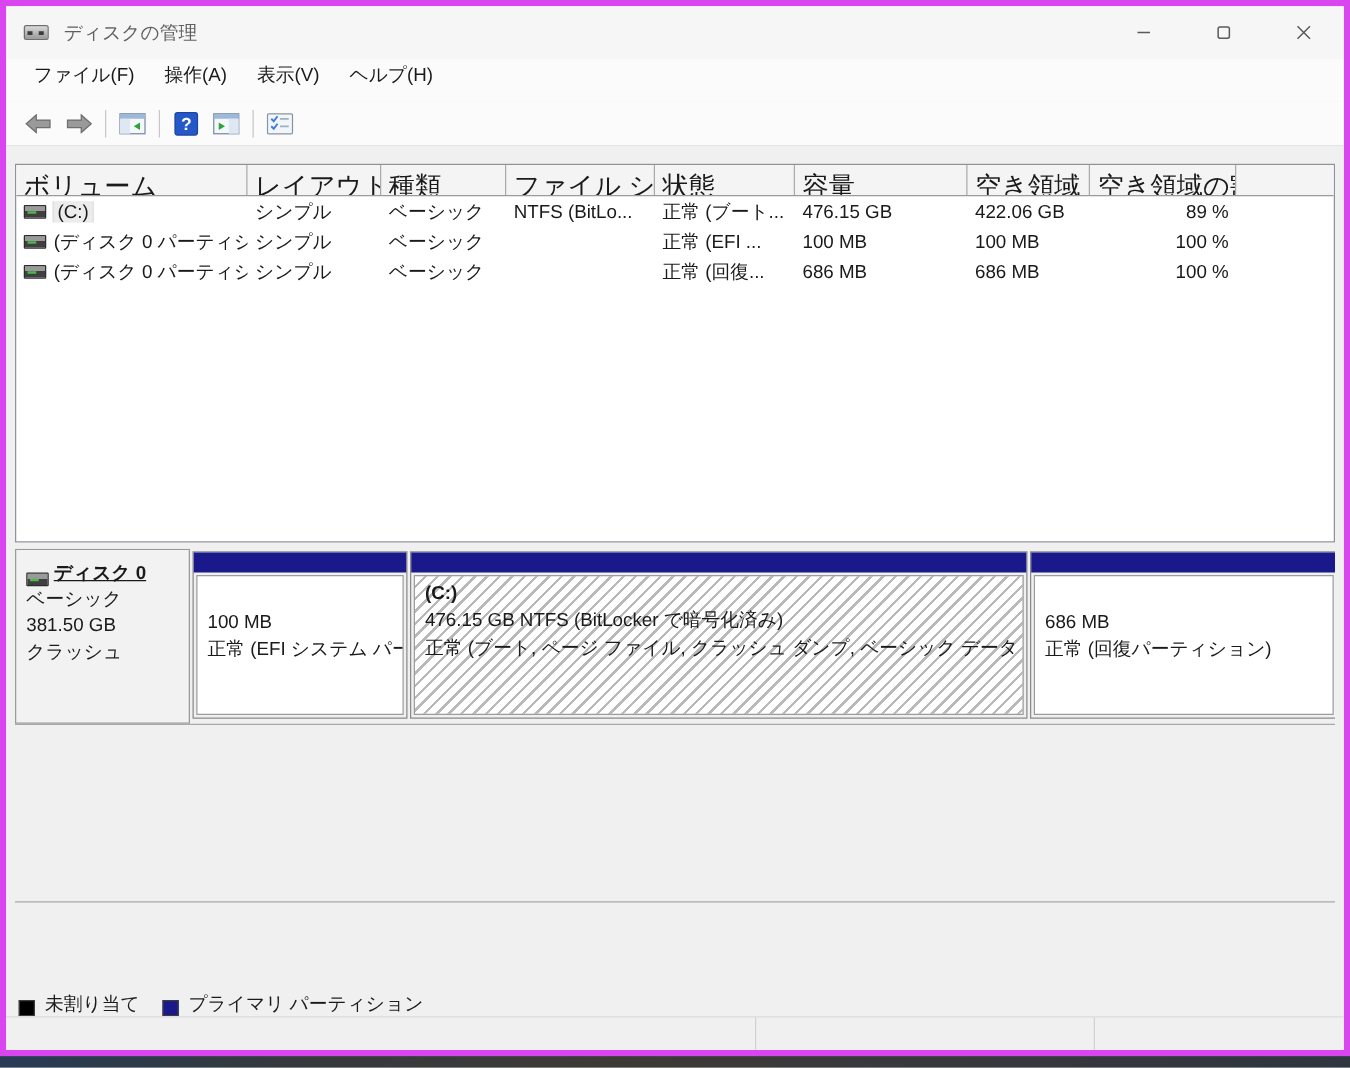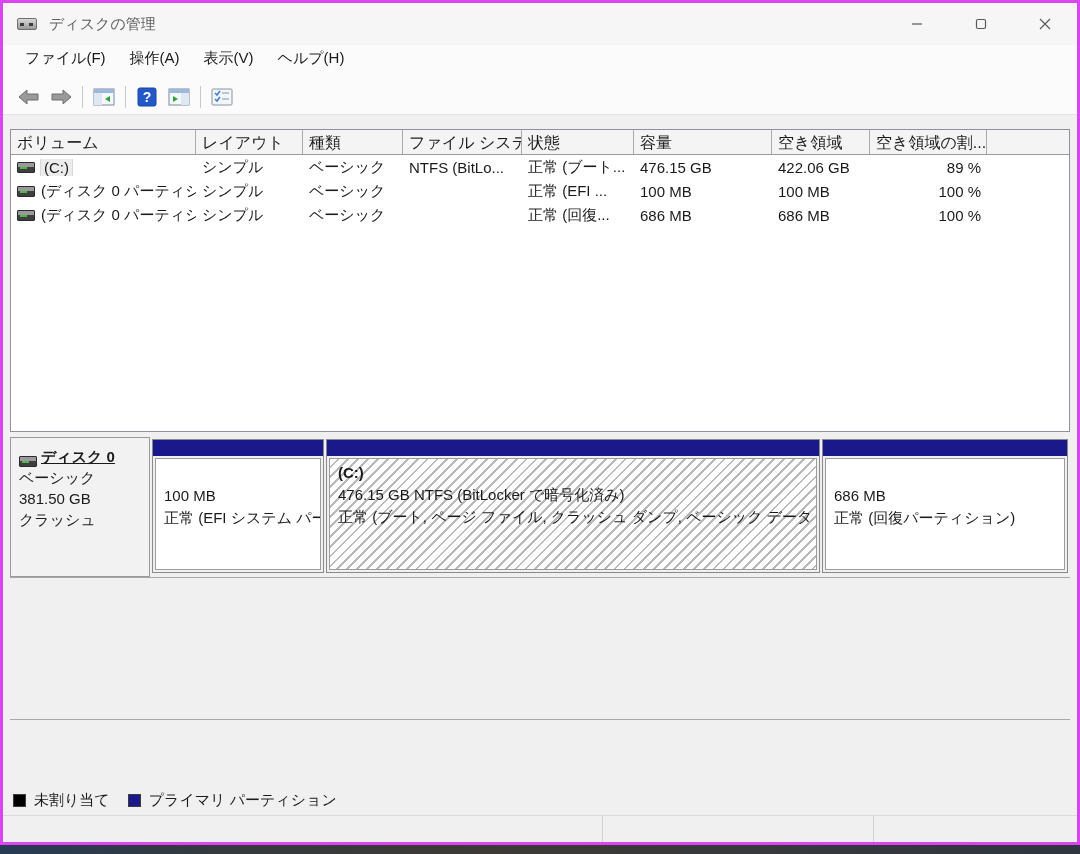--- a/index.html
+++ b/index.html
@@ -3,21 +3,21 @@
 <meta charset="utf-8">
 <style>
   * { margin:0; padding:0; box-sizing:border-box; }
   html,body { width:1080px; height:854px; }
   body {
     font-family:"Liberation Sans","DejaVu Sans",sans-serif;
     font-size:15px; color:#1a1a1a; background:#3a3f45; overflow:hidden;
   }
   .window {
     width:1080px; height:845px; background:#f0f0f0;
-    border:3px solid #d946ef; display:flex; flex-direction:column;
+    border:5px solid #d946ef; display:flex; flex-direction:column;
   }
   .desktop-strip {
     width:1080px; height:9px;
     background:linear-gradient(90deg,#273b55 0%,#343a3e 20%,#3d3a36 45%,#37393c 70%,#2f3640 100%);
   }
 
   
   .titlebar { height:42px; background:#f6f6f6; display:flex; align-items:center; flex:none; }
   .title-icon { width:22px; height:18px; margin:0 10px 0 14px; position:relative; }
   .title-icon .drive { position:absolute; left:0; top:3px; width:20px; height:12px; background:linear-gradient(#d9d9d9,#9a9a9a); border:1px solid #6e6e6e; border-radius:2px; }
@@ -36,21 +36,21 @@
   .toolbar { height:36px; background:#fbfbfb; border-bottom:1px solid #e3e3e3; display:flex; align-items:center; padding-left:10px; flex:none; }
   .tool-btn { width:32px; height:28px; display:flex; align-items:center; justify-content:center; }
   .tool-sep { width:1px; height:22px; background:#c8c8c8; margin:0 5px; }
 
   
   .content { flex:1; display:flex; flex-direction:column; padding:0 7px; background:#f0f0f0; overflow:hidden; }
 
   
   .listview { margin-top:14px; height:303px; background:#ffffff; border:1px solid #8f9399; flex:none; overflow:hidden; }
   .lv-header { display:flex; height:25px; background:#f4f4f4; border-bottom:1px solid #9b9b9b; }
-  .lv-h { padding:3px 6px 0 6px; border-right:1px solid #ababab; white-space:nowrap; overflow:hidden; font-size:16px; color:#1a1a1a; }
+  .lv-h { padding:3px 6px 0 6px; border-right:1px solid #ababab; white-space:nowrap; overflow:hidden; font-size:21px; color:#1a1a1a; }
   .lv-row { display:flex; height:24px; align-items:center; }
   .lv-c { padding:0 6px; white-space:nowrap; overflow:hidden; font-size:15px; }
   .c0{width:185px;} .c1{width:107px;} .c2{width:100px;} .c3{width:119px;}
   .c4{width:112px;} .c5{width:138px;} .c6{width:98px;} .c7{width:117px;text-align:right;} .c8{flex:1;border-right:none;}
   .vol-cell { display:flex; align-items:center; gap:6px; }
   .drive-ico { width:18px; height:11px; flex:none; background:linear-gradient(#9a9a9a 0 45%,#3f3f3f 45% 100%); border:1px solid #2c2c2c; border-radius:1px; position:relative; }
   .drive-ico::after { content:""; position:absolute; left:2px; top:4px; width:7px; height:2px; background:#4db84d; }
   .vol-label-hl { background:#ececec; outline:1px solid #d9d9d9; padding:0 3px; }
 
   
@@ -76,21 +76,21 @@
   .pad-top { padding-top:26px; }
 
   .cd-ico { width:20px; height:16px; flex:none; position:relative; }
   .cd-ico .disc { position:absolute; left:4px; top:0; width:12px; height:12px; border-radius:50%; background:radial-gradient(circle at 50% 50%, #888 0 2px, #e8e8e8 2px 4px, #b9b9b9 4px 6px); border:1px solid #7c7c7c; }
   .cd-ico .tray { position:absolute; left:0; bottom:0; width:20px; height:6px; background:linear-gradient(#bdbdbd,#5d5d5d); border:1px solid #4d4d4d; border-radius:1px; }
   .cd-ico .tray::after { content:""; position:absolute; left:2px; top:1px; width:6px; height:2px; background:#4db84d; }
 
   .graph-empty { flex:1; }
 
   
-  .legend { height:30px; flex:none; display:flex; align-items:center; gap:8px; padding-left:3px; }
+  .legend { height:30px; flex:none; display:flex; align-items:flex-end; gap:8px; padding-left:3px; }
   .lg-sq { width:13px; height:13px; flex:none; border:1px solid #3c3c3c; }
   .legend span.lbl { margin-right:10px; }
 
   
   .statusbar { height:27px; flex:none; background:#f0f0f0; border-top:1px solid #dadada; display:flex; }
   .sb-sec { border-right:1px solid #d2d2d2; height:100%; }
   .sb-1 { width:600px; } .sb-2 { width:271px; } .sb-3 { flex:1; border-right:none; }
 </style>
 </head>
 <body>

